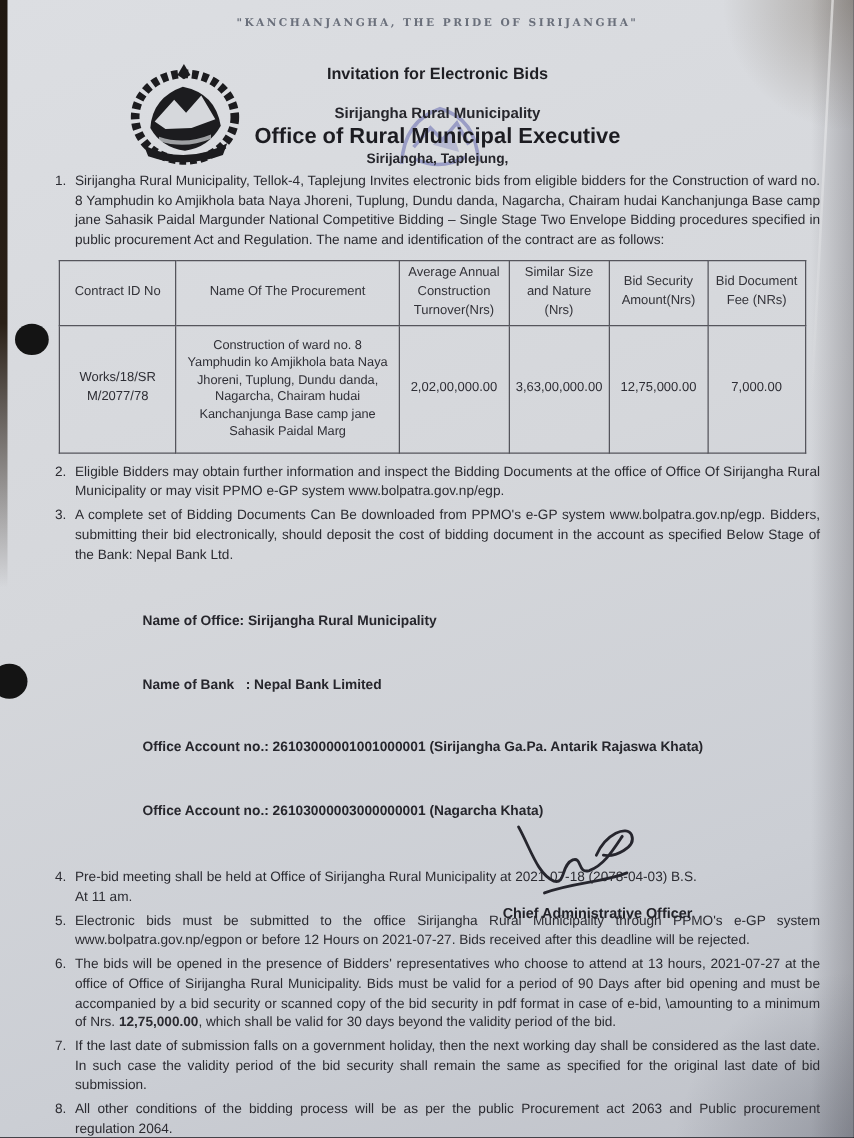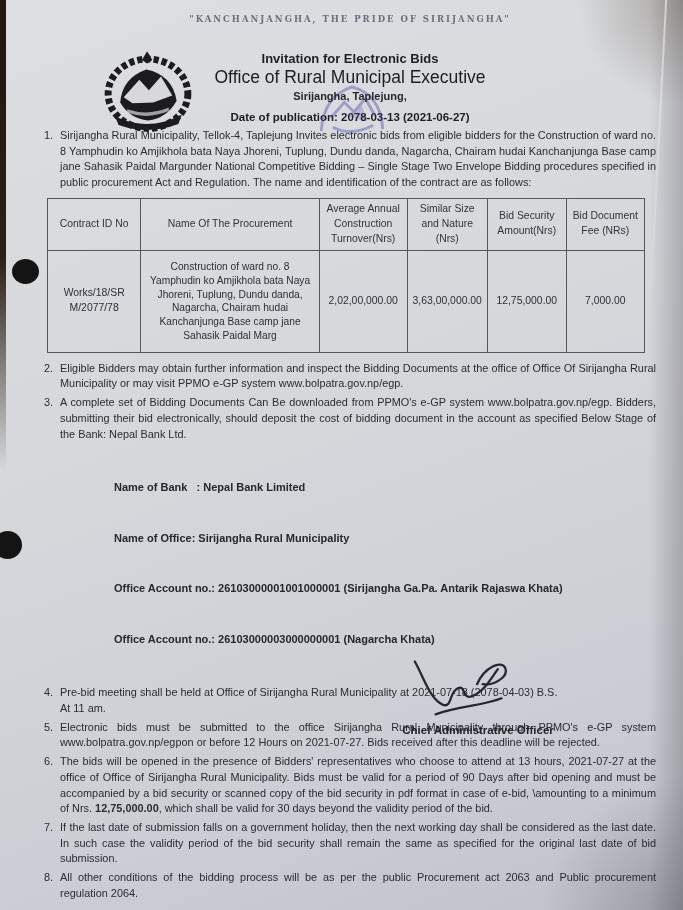--- a/index.html
+++ b/index.html
@@ -24,21 +24,21 @@
 
   .motto{text-align:center;font-family:"DejaVu Serif",serif;font-size:8.5px;
     letter-spacing:2px;color:rgba(86,92,104,.85);margin-top:4px;font-weight:bold;}
 
   .header{position:relative;text-align:center;margin-top:24px;}
   .emblem{position:absolute;left:52px;top:0;width:104px;height:88px;}
   .stamp{position:absolute;left:258px;top:14px;width:100px;height:96px;opacity:.40;}
   .head-text{position:relative;z-index:1;}
   .title{font-size:13px;font-weight:bold;padding-top:3px;color:#1f1f24;}
   .org1{font-size:12px;font-weight:bold;margin-top:17px;}
-  .org2{font-size:17.5px;font-weight:normal;margin-top:1px;color:#1c1c21;}
+  .org2{font-size:17.5px;font-weight:bold;margin-top:1px;color:#1c1c21;}
   .org3{font-size:11.5px;font-weight:bold;margin-top:1px;}
   .org4{font-size:11px;font-weight:bold;margin-top:2px;}
   .pubdate{text-align:center;font-size:11.5px;font-weight:bold;margin-top:9px;color:#1d1d22;}
 
   .clauses{margin-top:5px;font-size:10.9px;line-height:1.44;color:#2b2b31;}
   .clause{display:flex;margin-top:3px;}
   .cnum{flex:0 0 16px;}
   .ctext{flex:1;text-align:justify;}
   .subline{display:block;}
 
@@ -83,26 +83,26 @@
       <svg class="stamp" viewBox="0 0 100 100">
         <g fill="none" stroke="#3d42a0" stroke-width="3">
           <path d="M18,72 Q20,36 50,26 Q80,34 82,70"></path>
           <path d="M28,58 L42,42 L52,52 L64,38 L74,56"></path>
           <path d="M30,68 Q50,78 72,66"></path>
         </g>
         <path fill="#3d42a0" opacity=".55" d="M44,56 L60,44 L66,62 Z"></path>
       </svg>
       <div class="head-text">
         <div class="title">Invitation for Electronic Bids</div>
+        <div class="org1">Sirijangha Rural Municipality</div>
         <div class="org2">Office of Rural Municipal Executive</div>
         <div class="org4">Sirijangha, Taplejung,</div>
       </div>
     </div>
 
-    <div class="pubdate">Date of publication: 2078-03-13 (2021-06-27)</div>
 
     <div class="clauses">
 
       <div class="clause">
         <span class="cnum">1.</span>
         <span class="ctext">Sirijangha Rural Municipality, Tellok-4, Taplejung Invites electronic bids from eligible bidders for the Construction of ward no. 8 Yamphudin ko Amjikhola bata Naya Jhoreni, Tuplung, Dundu danda, Nagarcha, Chairam hudai Kanchanjunga Base camp jane Sahasik Paidal Margunder National Competitive Bidding – Single Stage Two Envelope Bidding procedures specified in public procurement Act and Regulation. The name and identification of the contract are as follows:</span>
       </div>
 
       <table class="bids">
         <colgroup>
@@ -139,22 +139,22 @@
         <span class="cnum">2.</span>
         <span class="ctext">Eligible Bidders may obtain further information and inspect the Bidding Documents at the office of Office Of Sirijangha Rural Municipality or may visit PPMO e-GP system www.bolpatra.gov.np/egp.</span>
       </div>
 
       <div class="clause">
         <span class="cnum">3.</span>
         <span class="ctext">A complete set of Bidding Documents Can Be downloaded from PPMO's e-GP system www.bolpatra.gov.np/egp. Bidders, submitting their bid electronically, should deposit the cost of bidding document in the account as specified Below Stage of the Bank: Nepal Bank Ltd.</span>
       </div>
 
       <div class="bank">
+        <div>Name of Office: Sirijangha Rural Municipality</div>
         <div>Name of Bank   : Nepal Bank Limited</div>
-        <div>Name of Office: Sirijangha Rural Municipality</div>
         <div>Office Account no.: 26103000001001000001 (Sirijangha Ga.Pa. Antarik Rajaswa Khata)</div>
         <div>Office Account no.: 26103000003000000001 (Nagarcha Khata)</div>
       </div>
 
       <div class="clause">
         <span class="cnum">4.</span>
         <span class="ctext">
             <span class="subline">Pre-bid meeting shall be held at Office of Sirijangha Rural Municipality at 2021-07-18 (2078-04-03) B.S.</span>
             <span class="subline">At 11 am.</span>
           </span>

